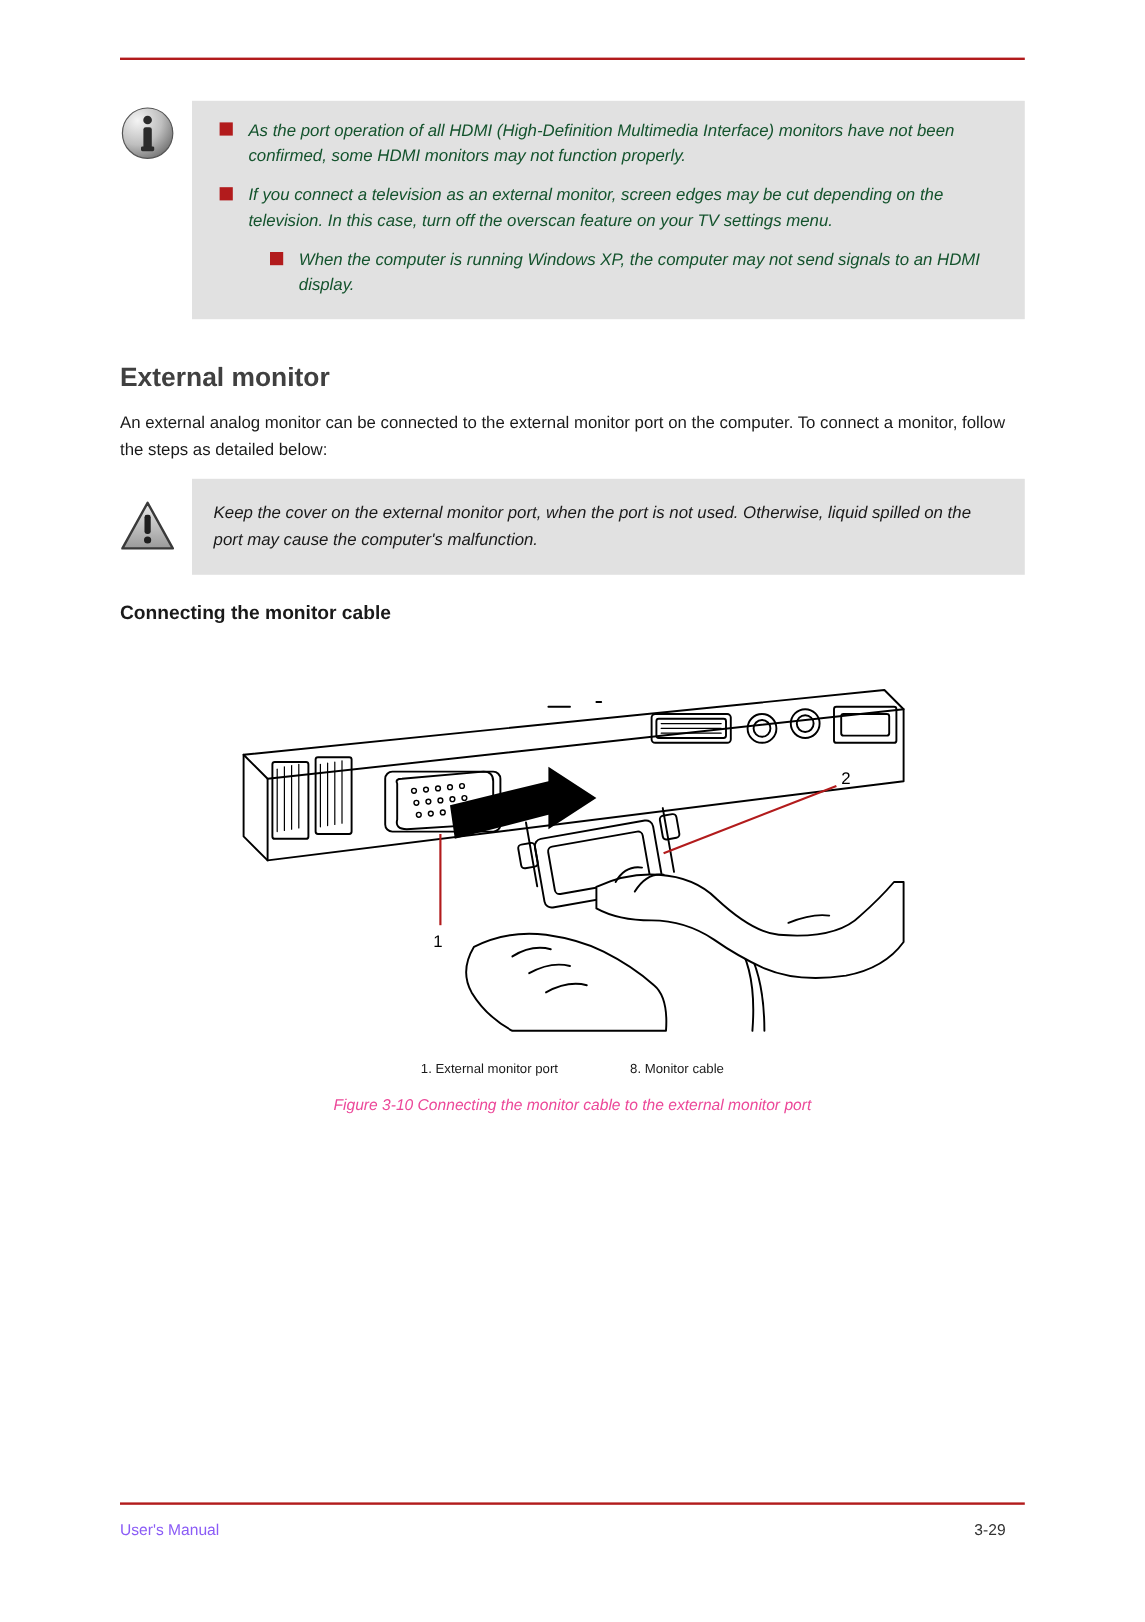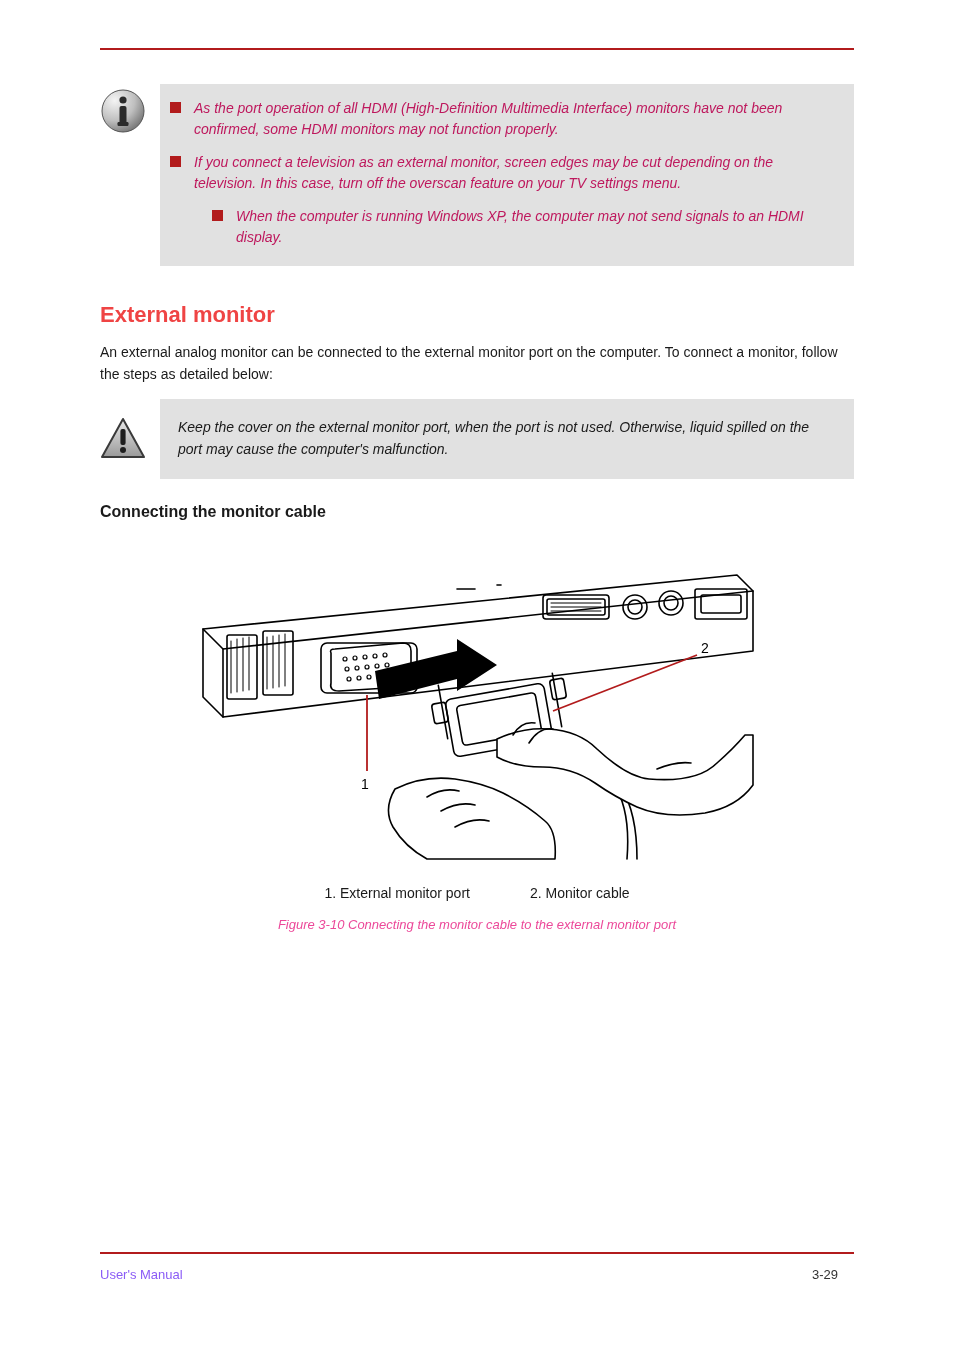--- a/index.html
+++ b/index.html
@@ -61,24 +61,24 @@
     margin-bottom: 20px;
   }
   .callout-icon-col {
     width: 60px;
     flex: 0 0 60px;
     padding-top: 4px;
   }
   .callout-body {
     flex: 1;
     background: #e1e1e1;
-    padding: 14px 18px 18px 10px;
+    padding: 14px 18px 18px 23px;
     font-size: 14px;
     font-style: italic;
-    color: #be185d;
+    color: #14532d;
     line-height: 1.5;
   }
   .callout-body ul {
     list-style: none;
     padding: 0;
   }
   .callout-body li {
     position: relative;
     padding-left: 24px;
     margin-bottom: 12px;
@@ -90,21 +90,21 @@
     top: 4px;
     width: 11px;
     height: 11px;
     background: #b21b1c;
   }
 
   
   h2.section-heading {
     font-size: 22px;
     font-weight: bold;
-    color: #ef4444;
+    color: #404040;
     margin: 36px 0 14px 0;
   }
 
   p.body-text {
     font-size: 14px;
     line-height: 1.55;
     margin: 0 0 14px 0;
   }
 
   .caution {
@@ -332,23 +332,23 @@
             <line x1="500" y1="116" x2="356" y2="172"></line>
           </g>
 
           <g font-family="Arial" font-size="14" fill="#000">
             <text x="164" y="250">1</text>
             <text x="504" y="114">2</text>
           </g>
         </svg>
       </div>
 
-      <div style="display:flex;justify-content:center;gap:60px;font-size:14px;margin-top:6px;">
+      <div style="display:flex;justify-content:center;gap:60px;font-size:11px;margin-top:6px;">
         <span>1. External monitor port</span>
-        <span>2. Monitor cable</span>
+        <span>8. Monitor cable</span>
       </div>
 
       <div class="figure-caption">Figure 3-10 Connecting the monitor cable to the external monitor port</div>
     </div>
 
   </div>
 
   <div class="bottom-rule"></div>
   <div class="page-footer-left">User's Manual</div>
   <div class="page-footer-right">3-29</div>

